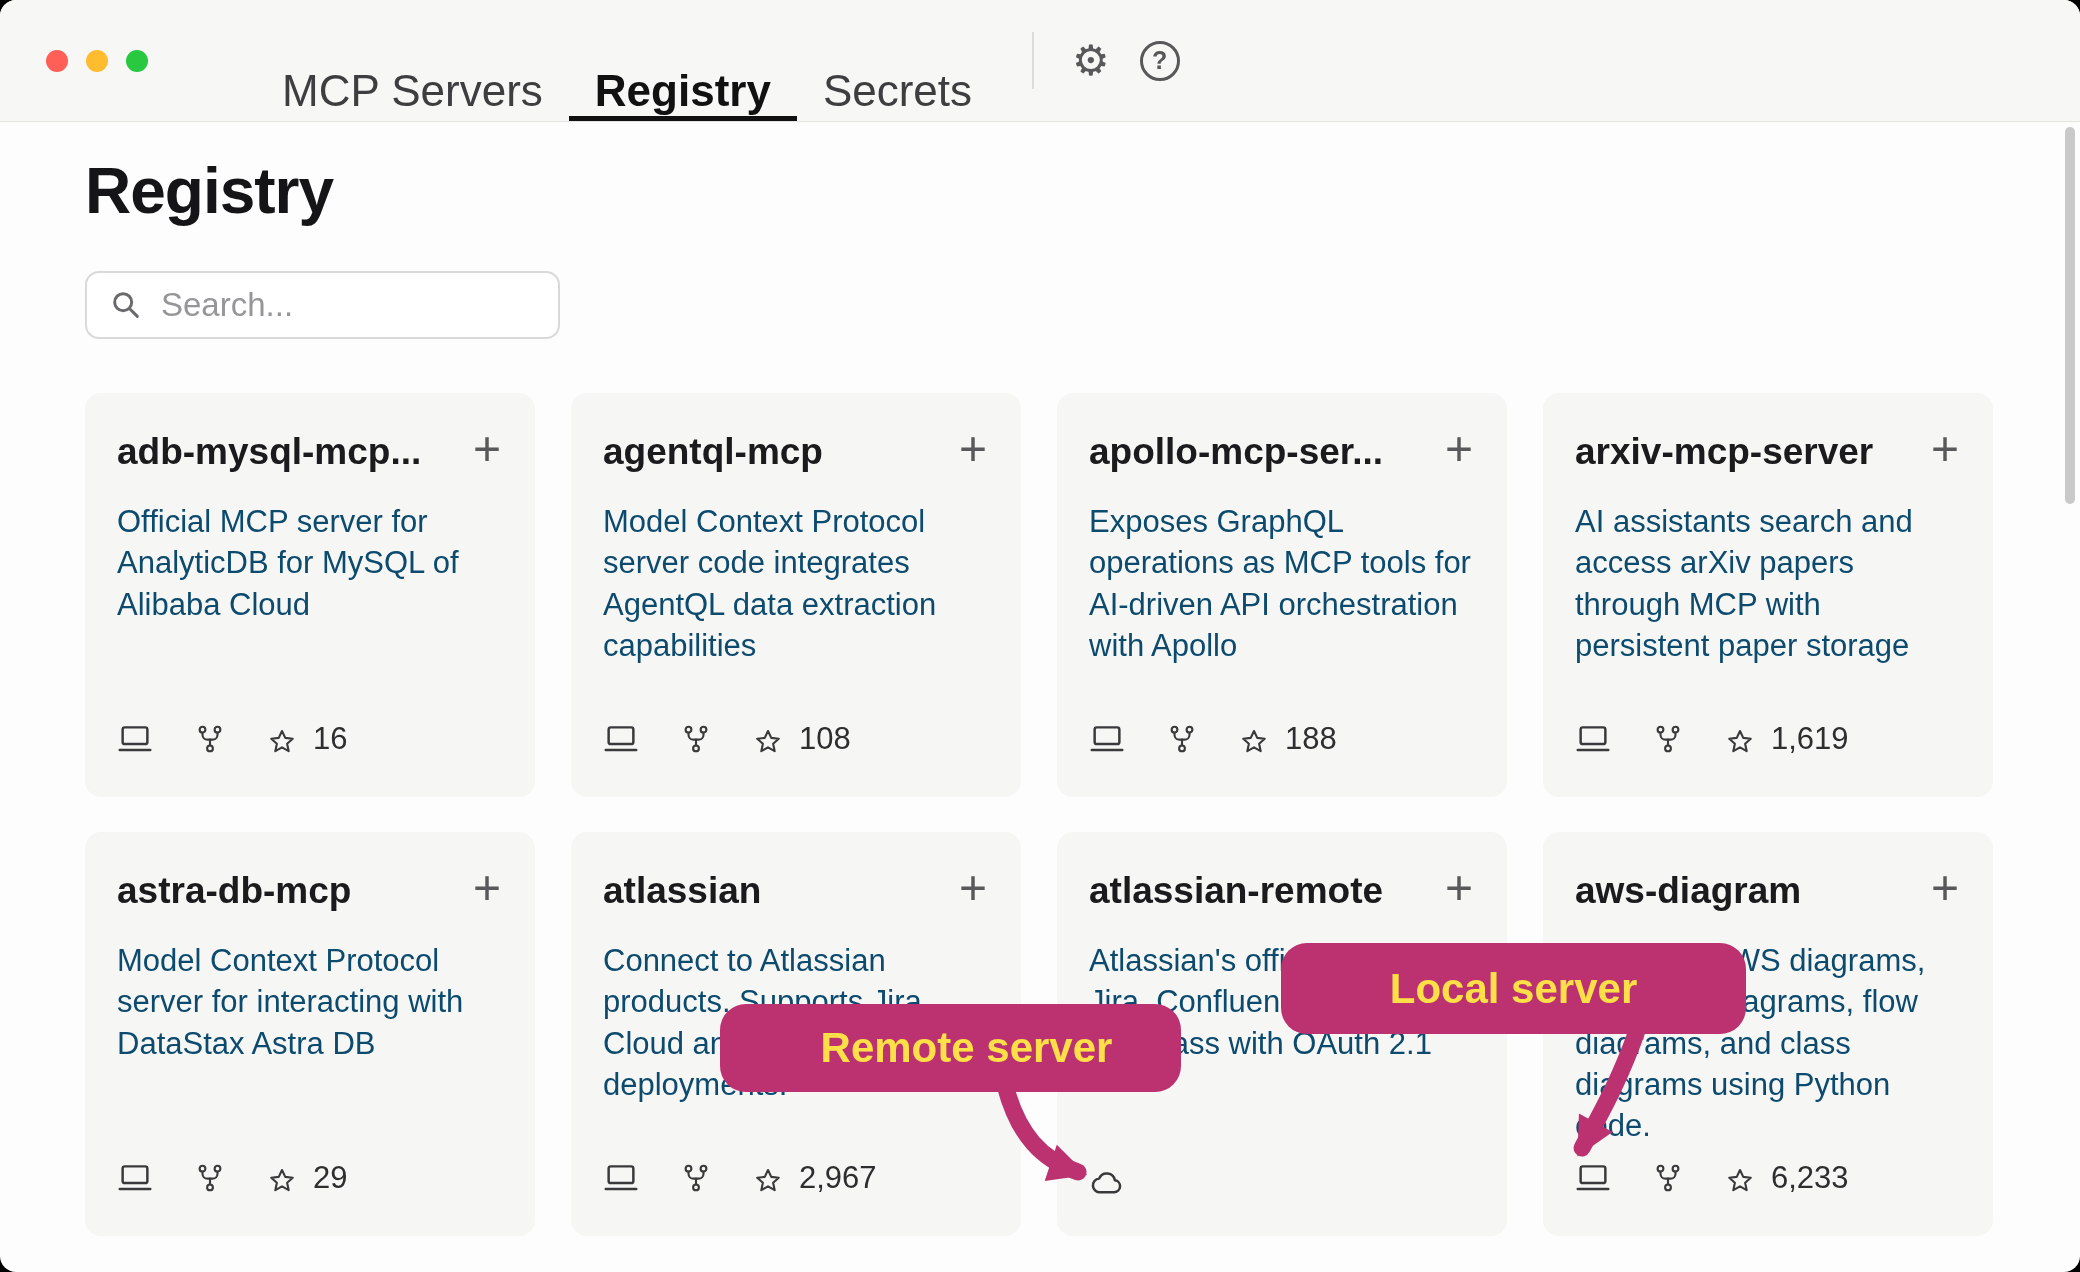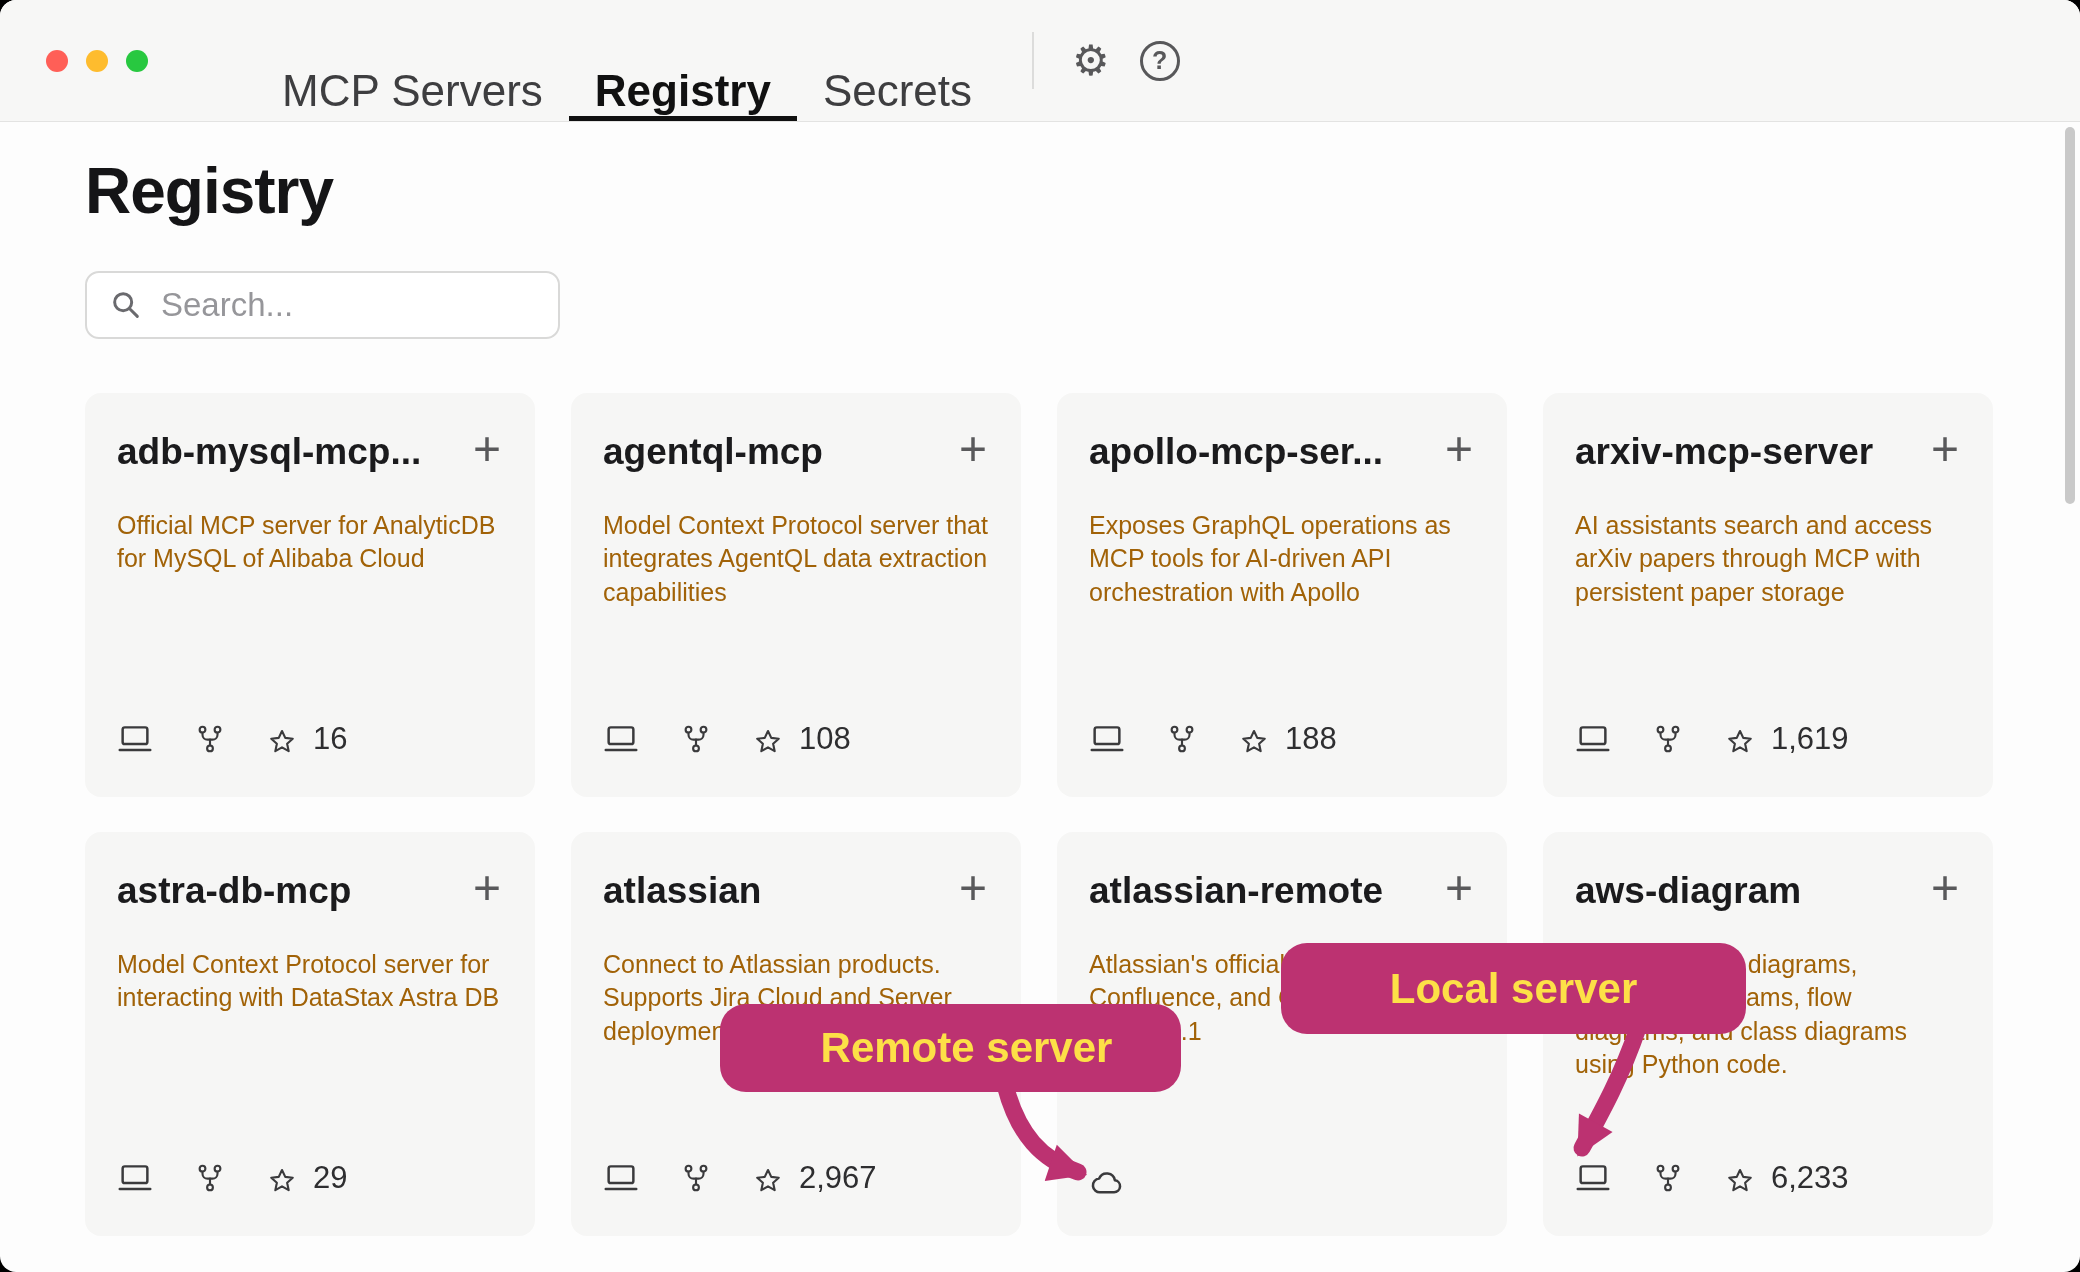--- a/index.html
+++ b/index.html
@@ -62,21 +62,21 @@
     position:relative; height:404px; background:#f6f6f5;
     border-radius:16px; padding:38px 32px; cursor:pointer;
   }
   .card-head { display:flex; justify-content:space-between; align-items:flex-start; }
   .card-title { font-size:37px; font-weight:700; color:#1b1b1d; }
   .plus-btn {
     font-size:48px; font-weight:300; color:#59595b; line-height:0.75;
     background:none; border:none; cursor:pointer; padding:0 2px;
     font-family:"Liberation Sans", sans-serif;
   }
-  .card-desc { margin-top:36px; font-size:25px; line-height:1.33; color:#a16207; }
+  .card-desc { margin-top:28px; font-size:31px; line-height:1.33; color:#0c4a6e; }
   .card-footer {
     position:absolute; left:32px; bottom:40px;
     display:flex; align-items:center; gap:42px; color:#3a3a3c;
   }
   .stars { display:flex; align-items:flex-end; gap:16px; font-size:31px; color:#2e2e30; }
   .icon svg { display:block; }
 
   
   .scrollbar-thumb {
     position:absolute; right:5px; top:127px; width:10px; height:377px;
@@ -168,21 +168,21 @@
             <span>16</span>
           </span>
         </div>
       </div>
 
       <div class="card">
         <div class="card-head">
           <span class="card-title">agentql-mcp</span>
           <button class="plus-btn">+</button>
         </div>
-        <div class="card-desc">Model Context Protocol server that integrates AgentQL data extraction capabilities</div>
+        <div class="card-desc">Model Context Protocol server code integrates AgentQL data extraction capabilities</div>
         <div class="card-footer">
           <span class="icon">
             <svg width="36" height="32" viewBox="0 0 24 22" fill="none" stroke="#3a3a3c" stroke-width="1.7" stroke-linecap="round">
               <rect x="3.5" y="3" width="17" height="11.5" rx="1.5"></rect>
                 <path d="M1.5 18.5h21"></path>
             </svg>
             </span>
           <span class="icon">
             <svg width="30" height="32" viewBox="0 0 24 24" fill="none" stroke="#3a3a3c" stroke-width="1.7" stroke-linecap="round">
               <circle cx="6" cy="4.5" r="2.3"></circle>

